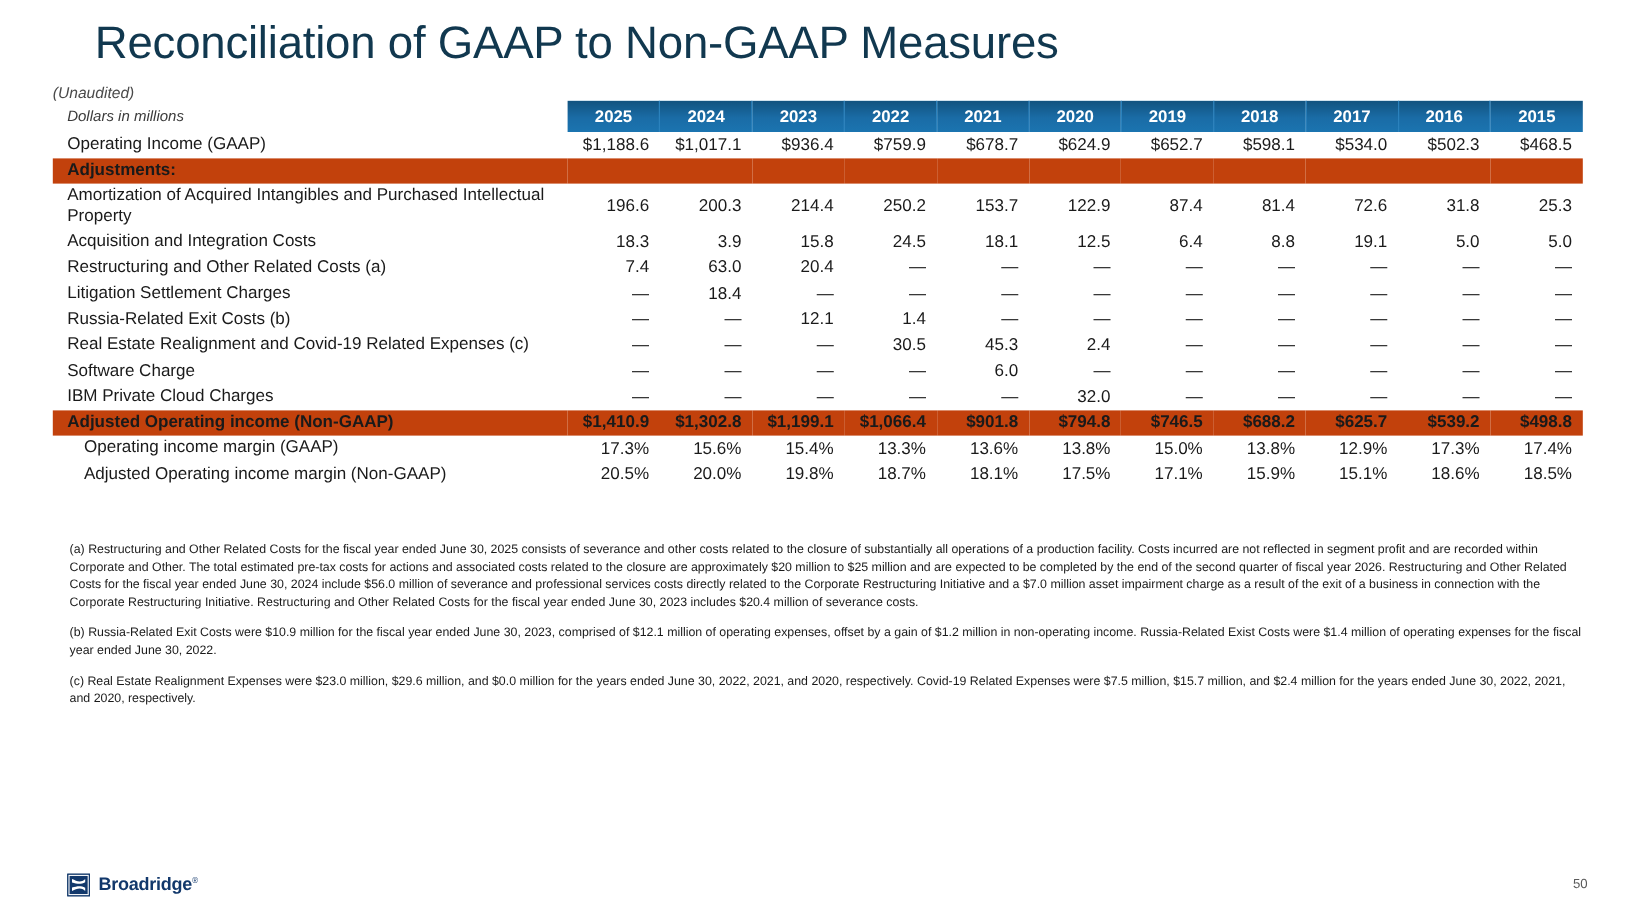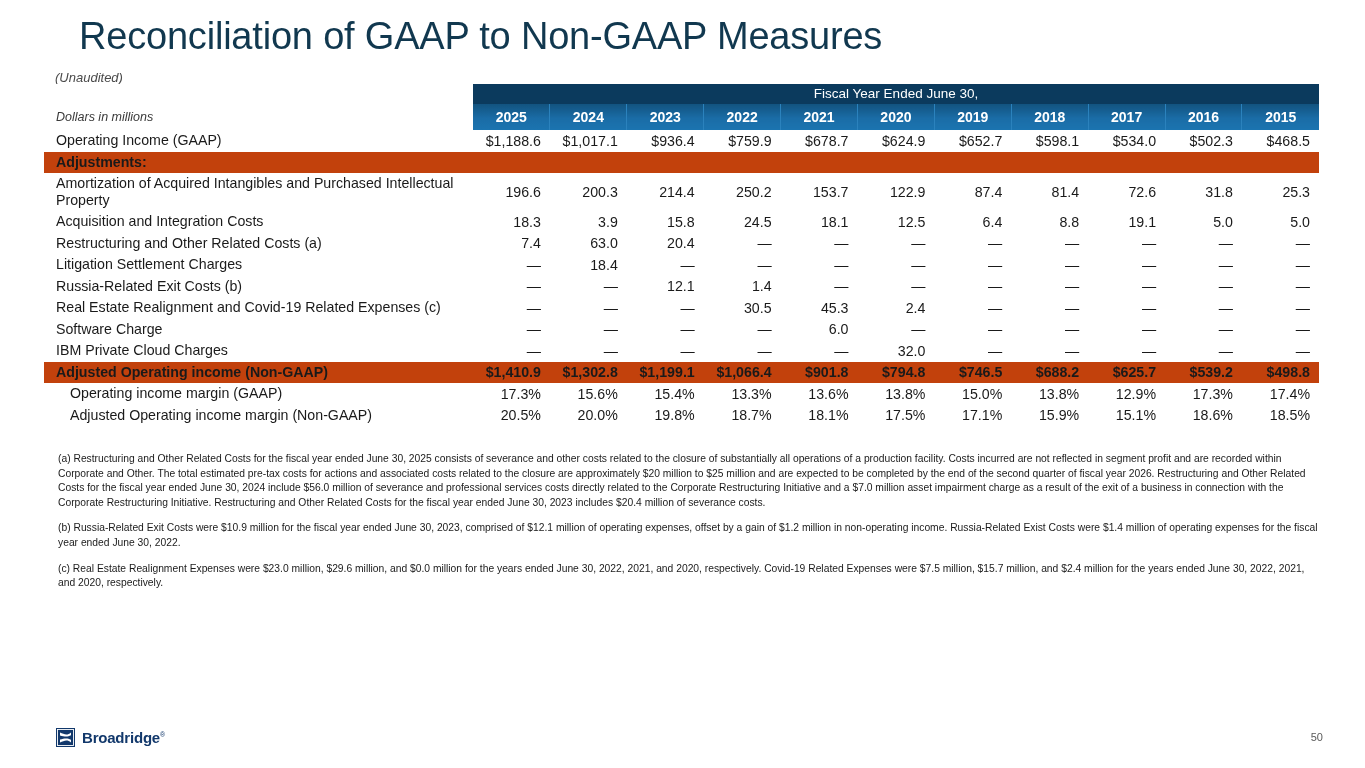--- a/index.html
+++ b/index.html
@@ -26,21 +26,20 @@
     white-space: nowrap;
     margin-left: 35px;
   }
   .unaudited {
     position: absolute;
     left: 44px;
     top: 70px;
     font-size: 13px;
     font-style: italic;
     color: #4a4a4a;
-    margin-left: 11px;
   }
 
   
   .table-wrap {
     position: absolute;
     left: 44px;
     top: 84px;
     width: 1275px;
   }
   table.fin {
@@ -165,24 +164,20 @@
         <col class="yr">
         <col class="yr">
         <col class="yr">
         <col class="yr">
         <col class="yr">
         <col class="yr">
         <col class="yr">
         <col class="yr">
       </colgroup>
     <thead>
-      <tr>
-        <th class="hdr-blank"></th>
-        <th class="hdr-span" id="span-header-cell" colspan="11">Fiscal Year Ended June 30,</th>
-      </tr>
       <tr id="year-header-row">
         <th class="hdr-blank" style="text-align:left;padding-left:12px;font-size:12.5px;font-style:italic;font-weight:400;color:#3a3a3a;">Dollars in millions</th>
       <th class="hdr-year">2025</th>
           <th class="hdr-year">2024</th>
           <th class="hdr-year">2023</th>
           <th class="hdr-year">2022</th>
           <th class="hdr-year">2021</th>
           <th class="hdr-year">2020</th>
           <th class="hdr-year">2019</th>
           <th class="hdr-year">2018</th>

